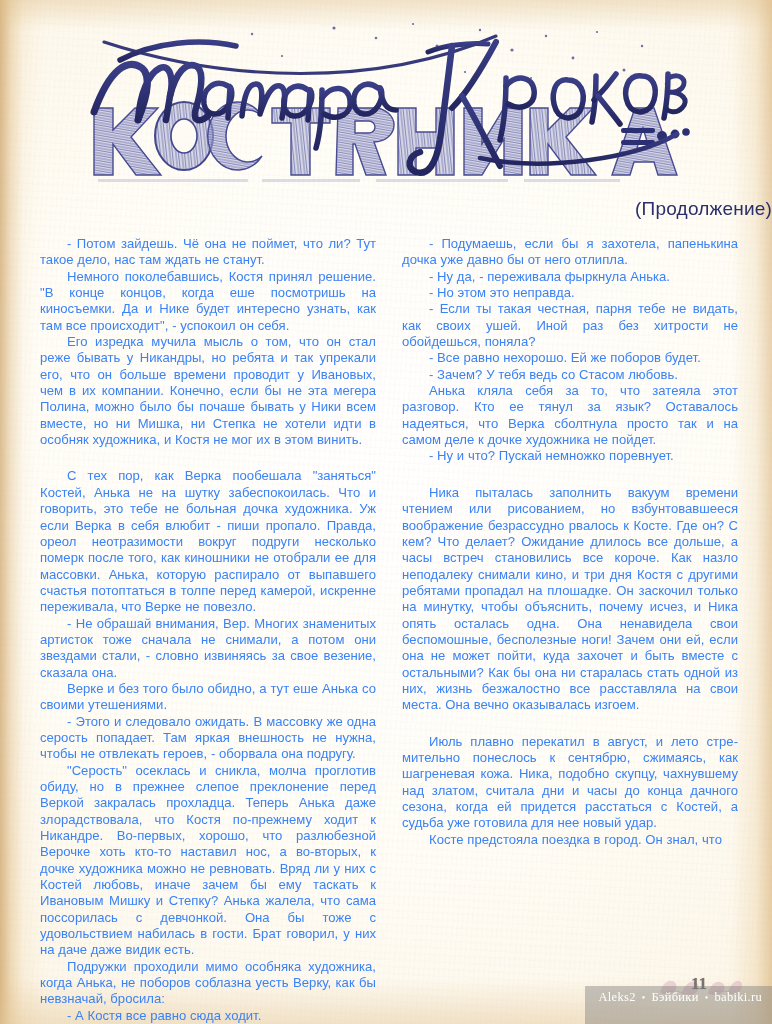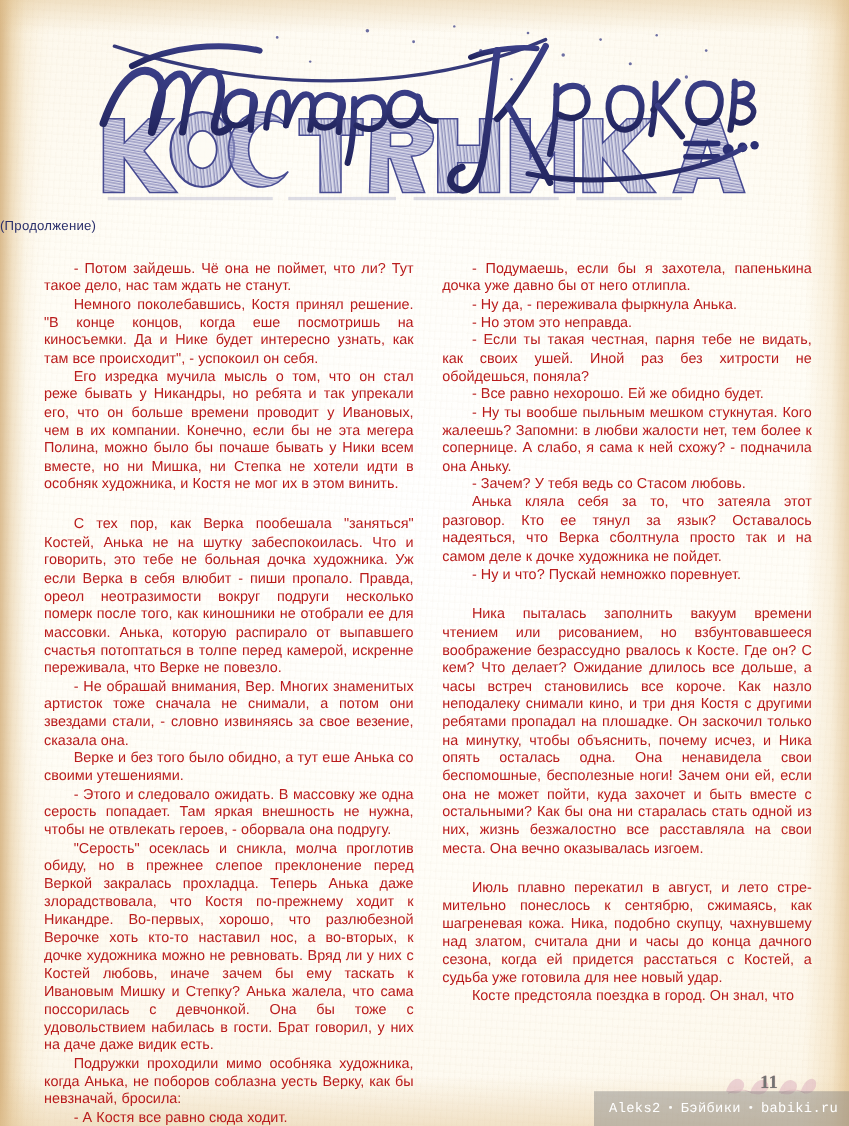--- a/index.html
+++ b/index.html
@@ -77,23 +77,23 @@
     position: absolute;
     left: 0; right: 0; top: 16px;
     height: 170px;
   }
   .masthead svg { display: block; margin: 0 auto; }
 
   .continuation {
     position: absolute;
     left: 0; right: 0;
     top: 198px;
-    text-align: left;
+    text-align: right;
     font-family: "Liberation Sans", sans-serif;
-    font-size: 12px;
+    font-size: 19px;
     color: #2a2f6b;
     letter-spacing: .2px;
   }
 
   
   .columns {
     position: absolute;
     left: 40px;
     right: 34px;
     top: 236px;
@@ -103,21 +103,21 @@
   }
   .col {
     flex: 1 1 0;
     min-width: 0;
   }
   .col p {
     margin: 0;
     font-family: "Liberation Sans", sans-serif;
     font-size: 13.1px;
     line-height: 16.35px;
-    color: #b91c1c;
+    color: #3b82f6;
     text-align: justify;
     text-indent: 27px;
     hyphens: manual;
     word-spacing: .1px;
   }
   .col p.spaced { margin-top: 20px; }
 
   
   .folio {
     position: absolute;
@@ -140,27 +140,27 @@
     font-size: 17px;
     color: #737373;
     text-shadow: 0 0 1px rgba(124,21,48,.4);
   }
 
   
   .watermark {
     position: absolute;
     right: 0;
     bottom: 0;
-    height: 32px;
-    padding: 0 10px 0 14px;
+    height: 22px;
+    padding: 0 10px 16px 14px;
     display: flex;
     align-items: center;
     gap: 6px;
     background: rgba(122,122,122,0.42);
-    font-family: Liberation Mono, monospace;
+    font-family: Liberation Serif, serif;
     font-size: 12.5px;
     color: #ffffff;
     letter-spacing: .3px;
     white-space: nowrap;
   }
   .watermark .sep { font-size: 10px; opacity: .95; }
 </style>
 </head>
 <body>
 
@@ -315,22 +315,21 @@
       <p>"Серость" осеклась и сникла, молча проглотив обиду, но в прежнее слепое преклонение перед Веркой закралась прохладца. Теперь Анька даже злорадствовала, что Костя по-прежнему ходит к Никандре. Во-первых, хорошо, что разлюбезной Верочке хоть кто-то наставил нос, а во-вторых, к дочке художника можно не ревновать. Вряд ли у них с Костей любовь, иначе зачем бы ему таскать к Ивановым Мишку и Степку? Анька жалела, что сама поссорилась с девчонкой. Она бы тоже с удовольствием набилась в гости. Брат говорил, у них на даче даже видик есть.</p>
       <p>Подружки проходили мимо особняка худож­ника, когда Анька, не поборов соблазна уесть Верку, как бы невзначай, бросила:</p>
       <p>- А Костя все равно сюда ходит.</p>
     </div>
 
     <div class="col">
       <p>- Подумаешь, если бы я захотела, папенькина дочка уже давно бы от него отлипла.</p>
       <p>- Ну да, - переживала фыркнула Анька.</p>
       <p>- Но этом это неправда.</p>
       <p>- Если ты такая честная, парня тебе не видать, как своих ушей. Иной раз без хитрости не обойдешься, поняла?</p>
-      <p>- Все равно нехорошо. Ей же обидно будет.</p>
-      <p>- Ну ты вообше пыльным мешком стукнутая. Кого жалеешь? Запомни: в любви жалости нет, тем более к сопернице. А слабо, я сама к ней схожу? - подначила она Аньку.</p>
+      <p>- Все равно нехорошо. Ей же поборов будет.</p>
       <p>- Зачем? У тебя ведь со Стасом любовь.</p>
       <p>Анька кляла себя за то, что затеяла этот разговор. Кто ее тянул за язык? Оставалось надеяться, что Верка сболтнула просто так и на самом деле к дочке художника не пойдет.</p>
       <p>- Ну и что? Пускай немножко поревнует.</p>
       <p class="spaced">Ника пыталась заполнить вакуум времени чтением или рисованием, но взбунтовавшееся воображение безрассудно рвалось к Косте. Где он? С кем? Что делает? Ожидание длилось все дольше, а часы встреч становились все короче. Как назло неподалеку снимали кино, и три дня Костя с другими ребятами пропадал на плошадке. Он заскочил только на минутку, чтобы объяснить, почему исчез, и Ника опять осталась одна. Она ненавидела свои беспомошные, бесполезные ноги! Зачем они ей, если она не может пойти, куда захочет и быть вместе с остальными? Как бы она ни старалась стать одной из них, жизнь безжалостно все расставляла на свои места. Она вечно оказывалась изгоем.</p>
       <p class="spaced">Июль плавно перекатил в август, и лето стре­мительно понеслось к сентябрю, сжимаясь, как шагреневая кожа. Ника, подобно скупцу, чахнувшему над златом, считала дни и часы до конца дачного сезона, когда ей придется расстаться с Костей, а судьба уже готовила для нее новый удар.</p>
       <p>Косте предстояла поездка в город. Он знал, что</p>
     </div>
   </div>
 
   <div class="folio">

